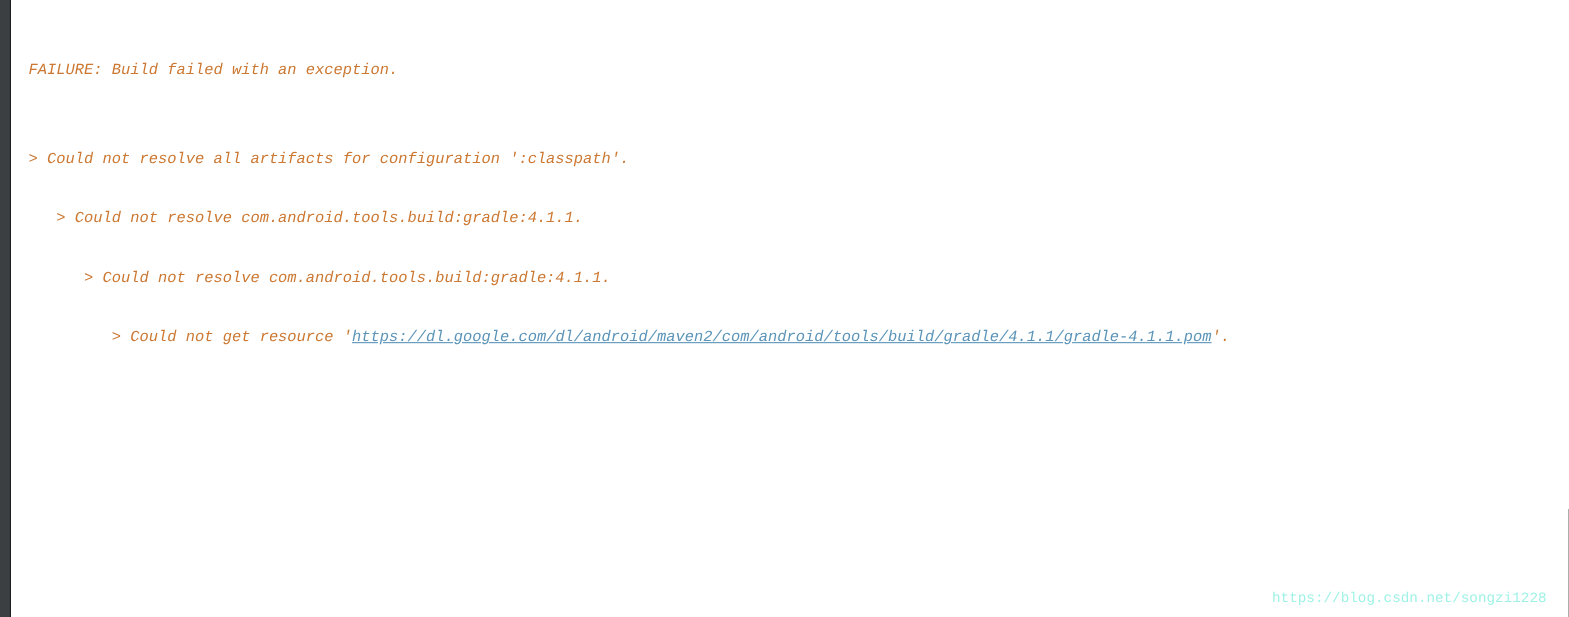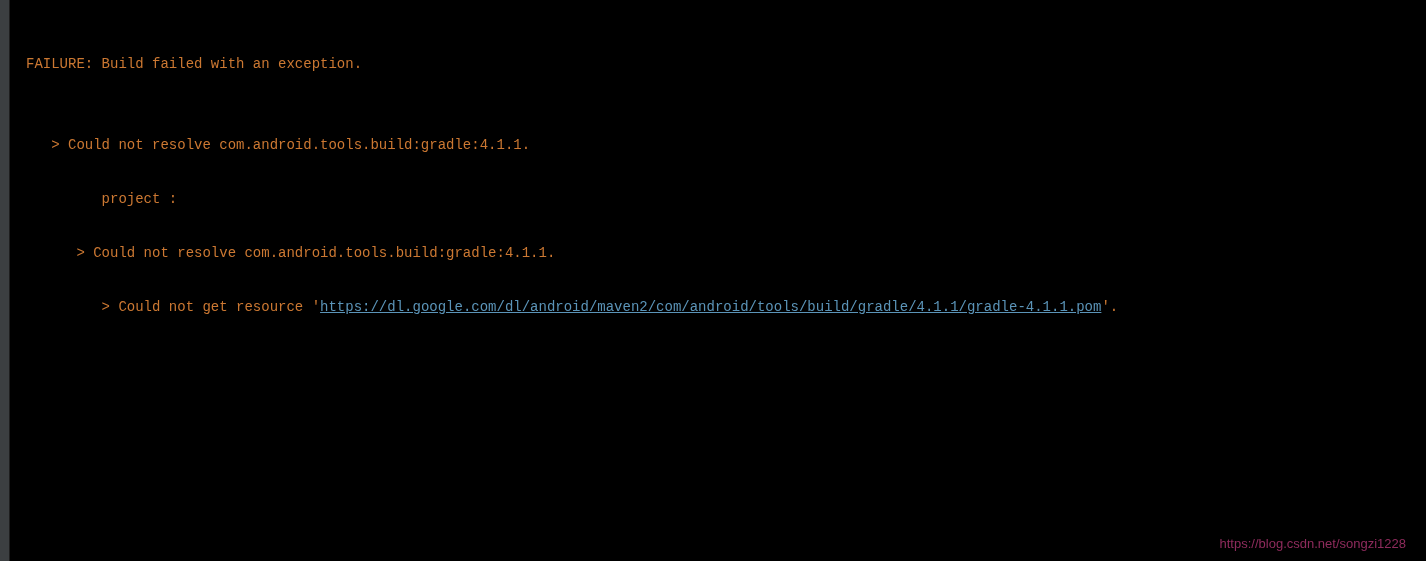--- a/index.html
+++ b/index.html
@@ -34,61 +34,62 @@
       writing-mode: vertical-rl;
       transform: rotate(180deg);
       letter-spacing: 1px;
     }
     .console {
       position: absolute;
       left: 10px;
       top: 0;
       right: 0;
       bottom: 0;
-      background: #000000;
+      background: #ffffff;
       padding: 24px 16px 8px 16px;
       line-height: 27px;
       white-space: pre;
       overflow: hidden;
       color: #cc7832;
+      font-style: italic;
     }
     .error-text {
       color: #cc7832;
     }
     .link {
       color: #5b94b8;
       text-decoration: underline;
       cursor: pointer;
       text-align: right;
     }
     .line {
       display: block;
     }
     .watermark {
       position: absolute;
       right: 20px;
       bottom: 10px;
-      color: #ec4899;
+      color: #5eead4;
       font-size: 13px;
       opacity: 0.6;
-      font-family: Liberation Sans, sans-serif;
+      font-family: Liberation Mono, monospace;
     }
   </style>
 </head>
 <body>
 
 <div class="left-panel">
   <span class="tab-label"></span>
 </div>
 
 <div class="console">
 <span class="line error-text">FAILURE: Build failed with an exception.</span>
 <span class="line"></span>
+<span class="line error-text">&gt; Could not resolve all artifacts for configuration ':classpath'.</span>
 <span class="line error-text">   &gt; Could not resolve com.android.tools.build:gradle:4.1.1.</span>
-<span class="line error-text">         project :</span>
 <span class="line error-text">      &gt; Could not resolve com.android.tools.build:gradle:4.1.1.</span>
 <span class="line"><span class="error-text">         &gt; Could not get resource '</span><span class="link">https://dl.google.com/dl/android/maven2/com/android/tools/build/gradle/4.1.1/gradle-4.1.1.pom</span><span class="error-text">'.</span></span>
 
 
 <span class="line"></span>
 
 
 <span class="line"></span>
 
 

